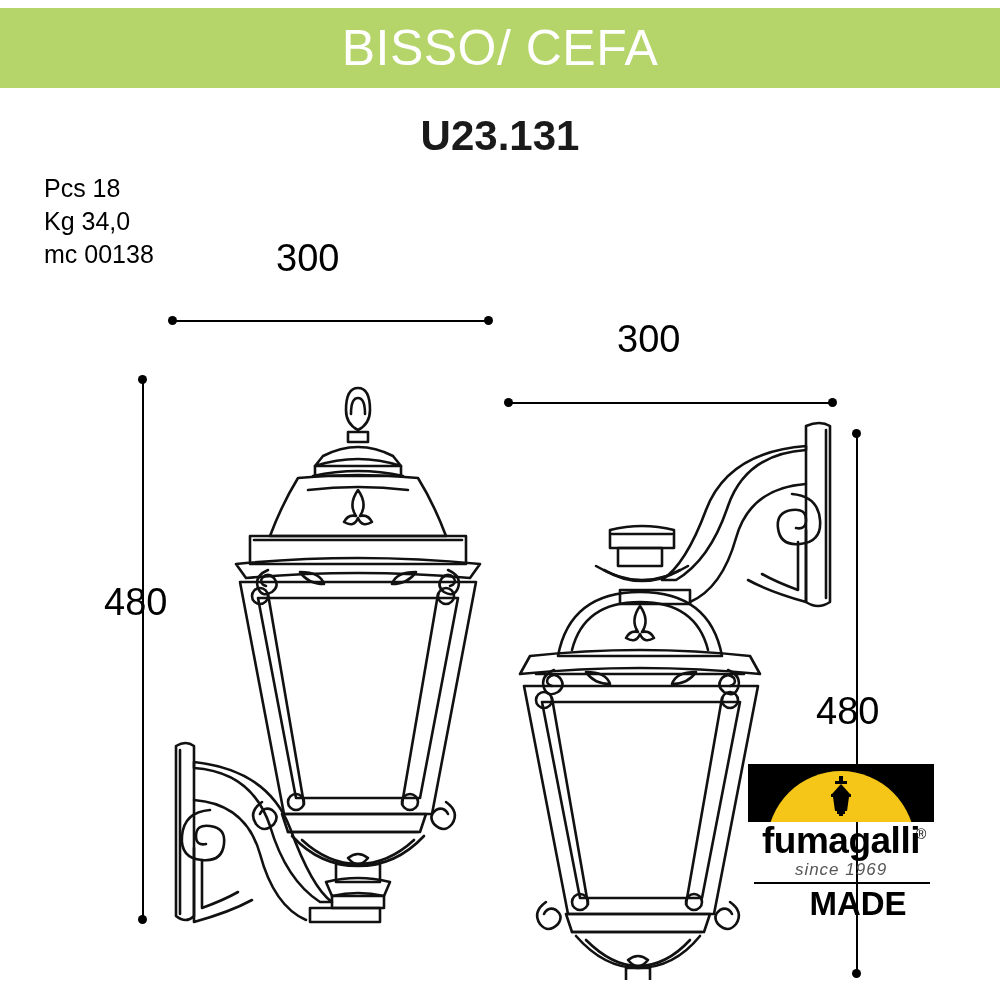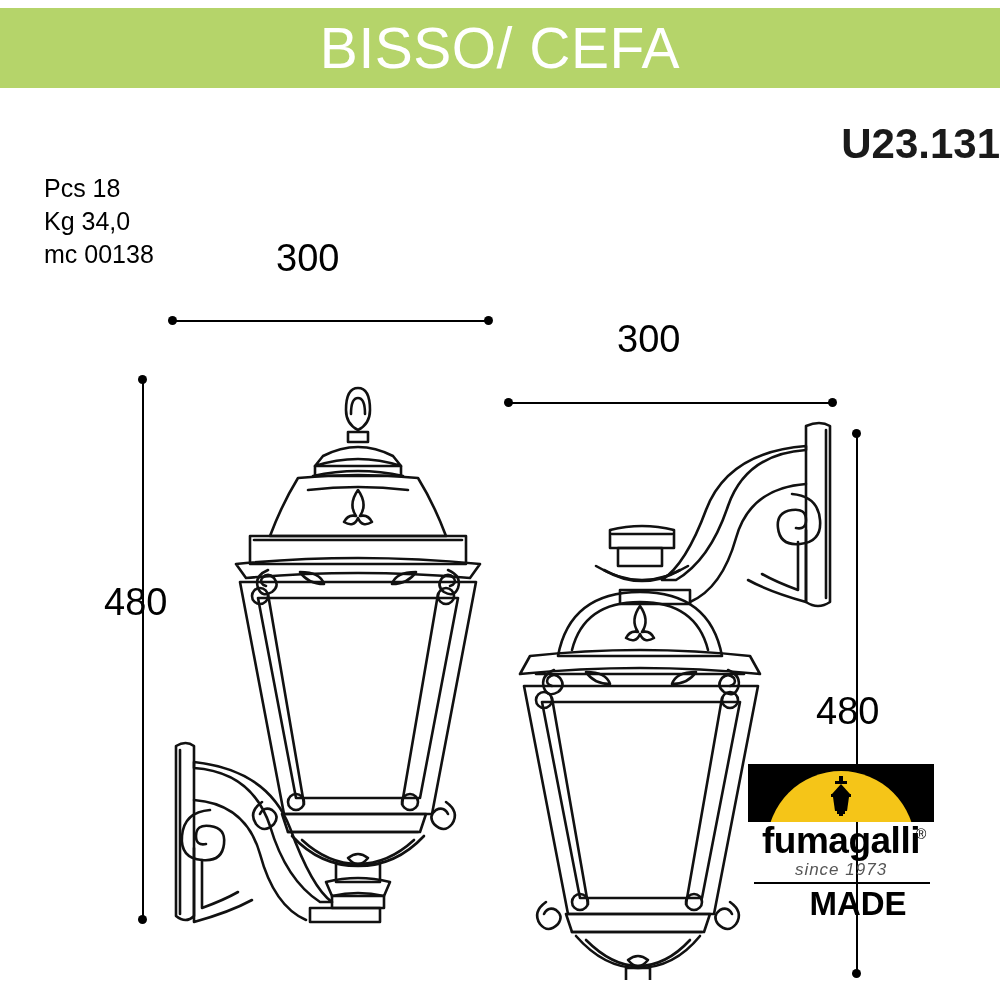--- a/index.html
+++ b/index.html
@@ -32,34 +32,34 @@
     background: #b5d46a;
   }
   .header-title {
     position: absolute;
     left: 0;
     top: 8px;
     width: 1000px;
     height: 96px;
     line-height: 80px;
     text-align: center;
-    font-size: 57px;
+    font-size: 50px;
     font-weight: normal;
     color: #ffffff;
     letter-spacing: 0.5px;
     font-family: "Liberation Sans", sans-serif;
   }
 
   
   .model-code {
     position: absolute;
     left: 0;
-    top: 120px;
-    width: 1000px;
-    text-align: right;
+    top: 112px;
+    width: 1000px;
+    text-align: center;
     font-size: 42px;
     font-weight: bold;
     color: #1a1a1a;
   }
 
   
   .specs {
     position: absolute;
     left: 44px;
     top: 172px;
@@ -358,20 +358,20 @@
         <rect x="9" y="5" width="12" height="3"></rect>
         <path d="M6 18 L15 8 L24 18 Z"></path>
         <rect x="5" y="18" width="20" height="3"></rect>
         <path d="M7 21 L23 21 L21 35 L9 35 Z"></path>
         <rect x="11" y="35" width="8" height="3"></rect>
         <rect x="13" y="38" width="4" height="2"></rect>
       </svg>
     </div>
     <div class="logo-word">fumagalli</div>
     <div class="logo-reg">®</div>
-    <div class="logo-since">since 1973</div>
+    <div class="logo-since">since 1969</div>
     <div class="logo-sep"></div>
     <div class="logo-made">
       <div>MADE</div>
     </div>
   </div>
 
 </div>
 
 </body></html>

